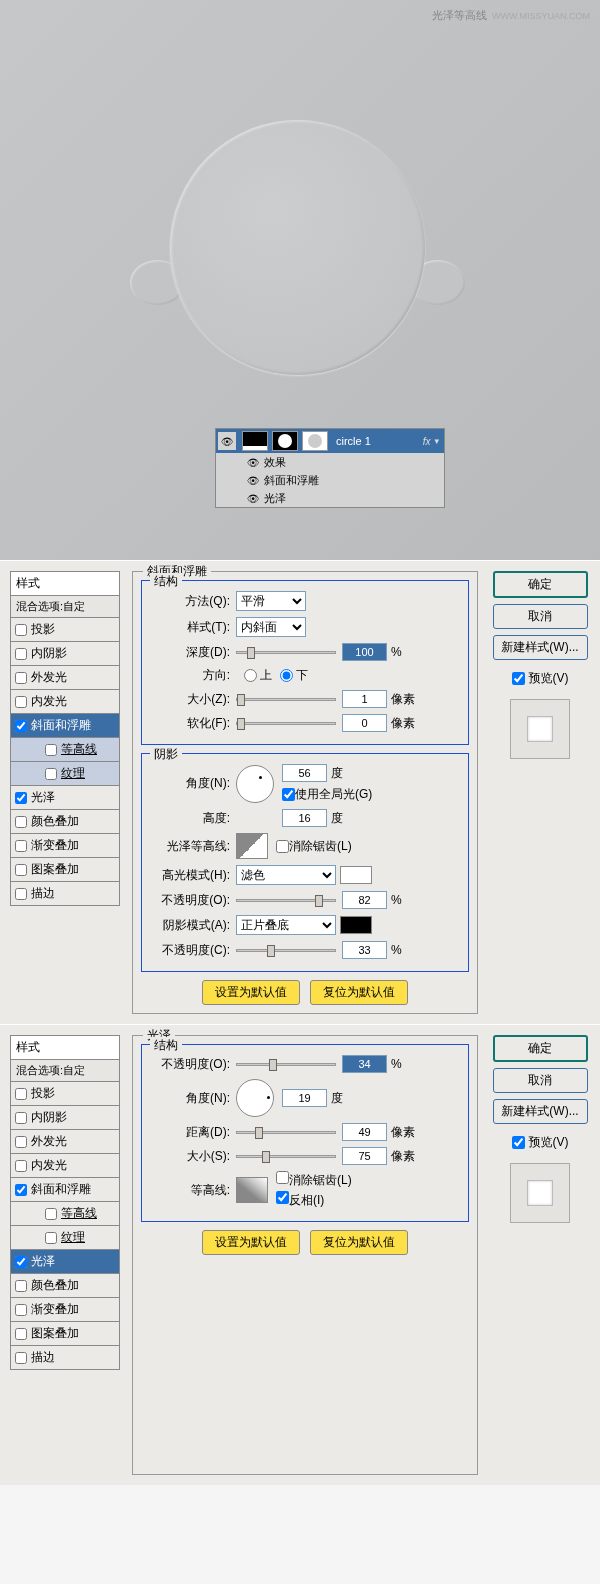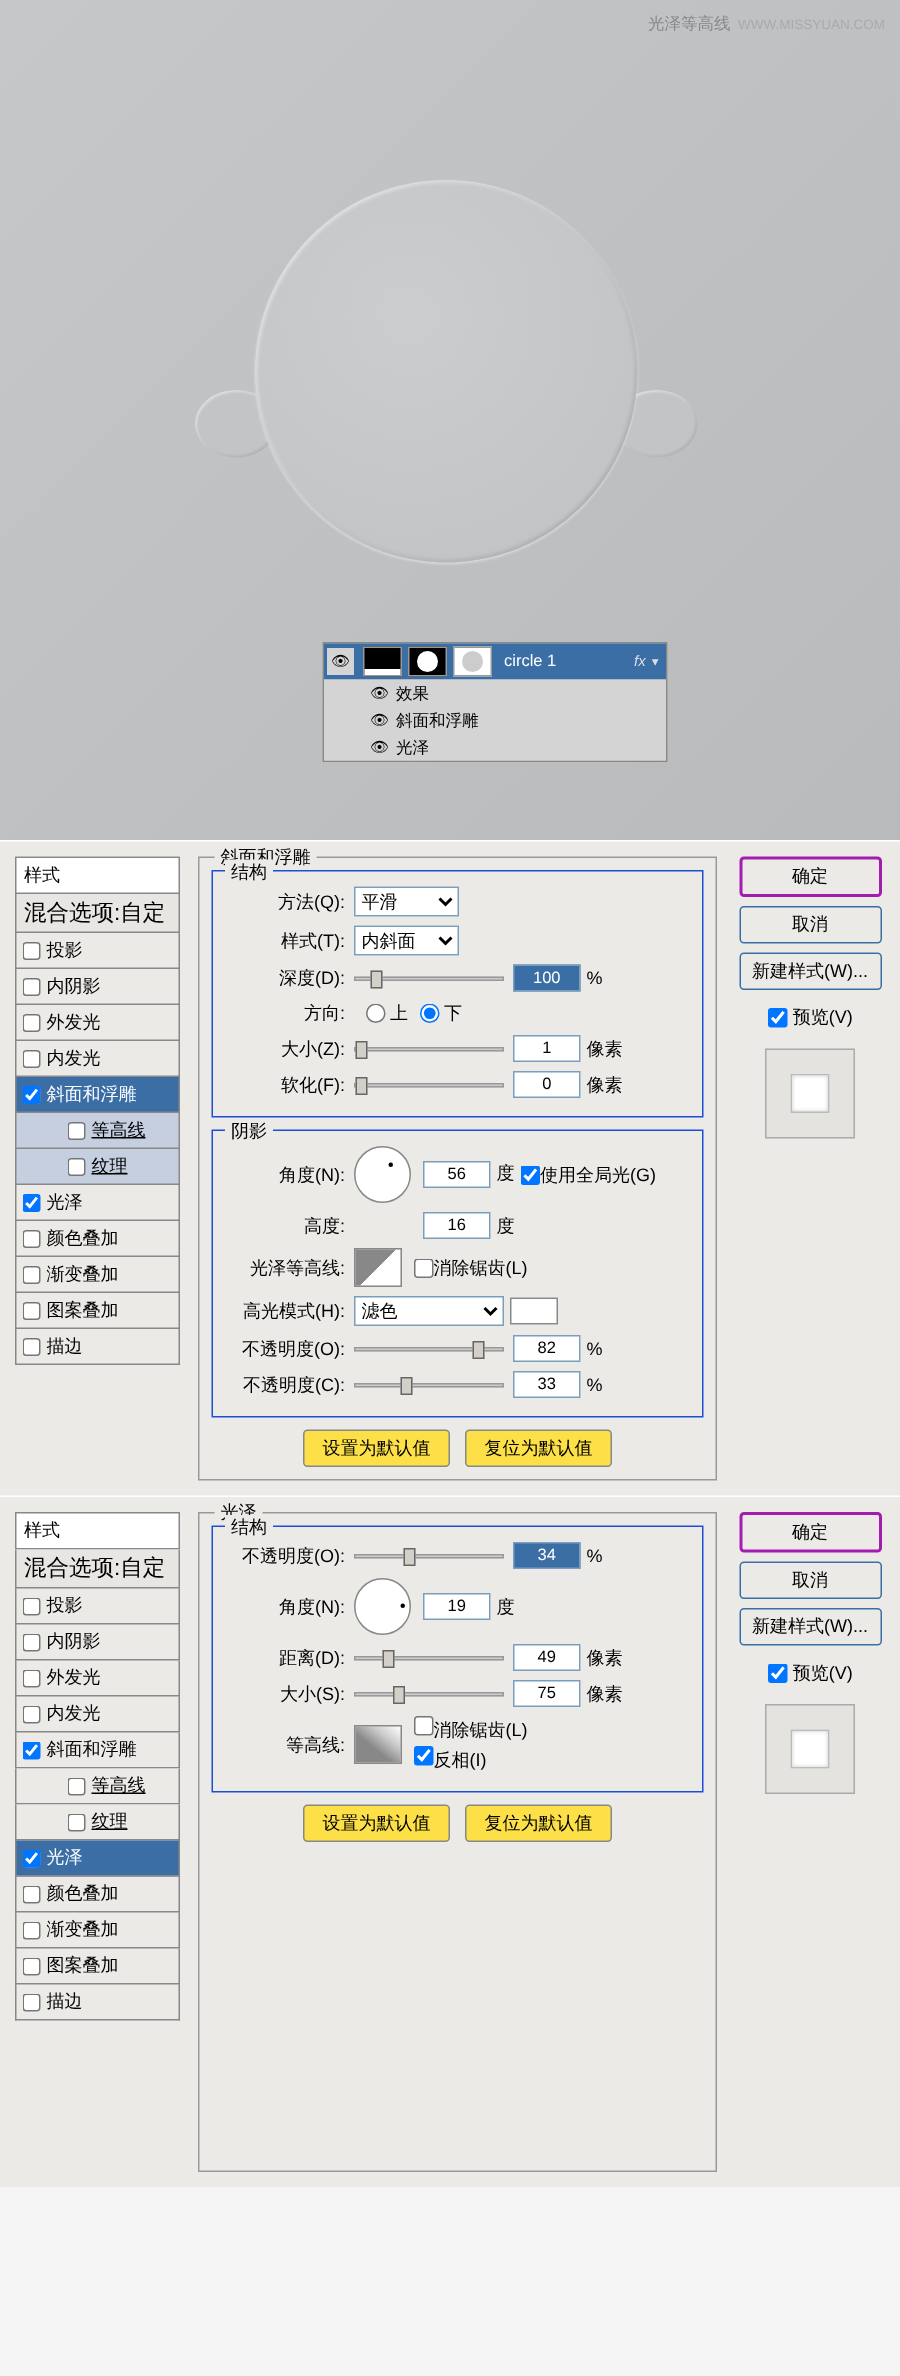--- a/index.html
+++ b/index.html
@@ -20,21 +20,21 @@
 .thumb-circle { border-radius: 50%; width: 14px; height: 14px; background: #fff; position: absolute; top: 2px; left: 5px; }
 .layer-name { color: #fff; font-size: 11px; margin-left: 6px; flex: 1; }
 .fx { color: #ddd; font-size: 10px; font-style: italic; margin-right: 4px; }
 .fx-tri { color: #ddd; font-size: 9px; margin-right: 3px; }
 .sub-row { display: flex; align-items: center; height: 18px; padding-left: 30px; background: #d4d4d4; font-size: 11px; }
 .sub-eye { width: 14px; height: 14px; margin-right: 4px; display: flex; align-items: center; justify-content: center; font-size: 10px; }
 
 .dialog { width: 600px; background: #eceae7; display: flex; padding: 10px; gap: 12px; border-top: 1px solid #fff; }
 .styles-col { width: 110px; }
 .styles-header { border: 1px solid #888; background: #fff; padding: 3px 5px; font-size: 12px; }
-.blend-opt { border: 1px solid #888; border-top: none; background: #e8e6e3; padding: 3px 5px; font-size: 15px; }
+.blend-opt { border: 1px solid #888; border-top: none; background: #e8e6e3; padding: 3px 5px; font-size: 11px; }
 .style-item { border: 1px solid #888; border-top: none; padding: 3px 4px; display: flex; align-items: center; font-size: 12px; cursor: pointer; }
 .style-item.selected { background: #3b6ea5; color: #fff; }
 .style-item.sub { padding-left: 34px; background: #c5cfe0; text-decoration: underline; }
 .style-item input[type=checkbox] { margin-right: 4px; width: 12px; height: 12px; }
 
 .settings-col { flex: 1; border: 1px solid #999; padding: 8px; position: relative; }
 .fieldset { border: 1px solid #1d4ed8; margin-bottom: 8px; padding: 10px 8px 6px; position: relative; }
 .legend { position: absolute; top: -8px; left: 8px; background: #eceae7; padding: 0 4px; font-size: 12px; }
 .row { display: flex; align-items: center; margin-bottom: 6px; font-size: 12px; }
 .row label { width: 80px; text-align: right; margin-right: 6px; }
@@ -51,21 +51,21 @@
 .contour-box { width: 32px; height: 26px; border: 1px solid #888; background: linear-gradient(135deg, #888 50%, #fff 50%); margin-right: 8px; }
 .contour-box2 { width: 32px; height: 26px; border: 1px solid #888; background: linear-gradient(to top right, #888 40%, #ccc 70%, #fff); margin-right: 8px; }
 .swatch { width: 32px; height: 18px; border: 1px solid #888; margin-left: 4px; }
 .swatch.white { background: #fff; }
 .swatch.black { background: #000; }
 .btn-row { display: flex; gap: 10px; justify-content: center; margin-top: 6px; }
 .btn { border: 1px solid #888; background: #fde047; padding: 3px 12px; cursor: pointer; font-size: 12px; border-radius: 3px; }
 
 .right-col { width: 100px; display: flex; flex-direction: column; align-items: center; gap: 6px; }
 .rbtn { width: 95px; border: 1px solid #3b6ea5; background: #eceae7; padding: 3px 0; text-align: center; cursor: pointer; font-size: 12px; border-radius: 3px; }
-.rbtn.primary { border: 2px solid #a21caf; }
+.rbtn.primary { border: 2px solid #0f766e; }
 .preview-chk { margin-top: 4px; display: flex; align-items: center; font-size: 12px; }
 .preview-chk input { margin-right: 4px; }
 .preview-box { width: 60px; height: 60px; background: #e5e3df; border: 1px solid #aaa; margin-top: 6px; display: flex; align-items: center; justify-content: center; }
 .preview-inner { width: 26px; height: 26px; background: #fff; border: 1px solid #bbb; box-shadow: inset 0 0 3px #ccc; }
 .title-out { position: absolute; top: -9px; left: 10px; background: #eceae7; padding: 0 4px; font-size: 12px; }
 </style>
 </head>
 <body>
 
 <div class="preview-area">
@@ -205,21 +205,21 @@
           <span class="unit">像素</span>
         </div>
     </div>
     <div class="fieldset">
       <div class="legend">阴影</div>
       <div class="row">
           <label>角度(N):</label>
           <div class="angle-wheel">
             <div class="angle-dot"></div>
           </div>
-        <div style="display:flex;flex-direction:row;gap:4px">
+        <div style="display:flex;flex-direction:column;gap:4px">
           <div><input class="num-input" value="56" style=""><span class="unit">度</span></div>
           <div style="display:flex;align-items:center">
               <input type="checkbox" checked="" style="">
               <span>使用全局光(G)</span>
             </div>
         </div>
       </div>
       <div class="row">
           <label>高度:</label>
           <input class="num-input" style="margin-left: 46px;" value="16">
@@ -238,20 +238,25 @@
         </div>
       <div class="row">
           <label>不透明度(O):</label>
           <div class="slider-track">
             <div class="slider-thumb" style="left:78px"></div>
           </div>
           <input class="num-input" value="82" style="">
           <span class="unit">%</span>
         </div>
       <div class="row">
+          <label>阴影模式(A):</label>
+          <select style="width:100px"><option>正片叠底</option></select>
+          <div class="swatch black"></div>
+        </div>
+      <div class="row">
           <label>不透明度(C):</label>
           <div class="slider-track">
             <div class="slider-thumb" style="left:30px"></div>
           </div>
           <input class="num-input" value="33" style="">
           <span class="unit">%</span>
         </div>
     </div>
     <div class="btn-row">
       <button class="btn">设置为默认值</button>

